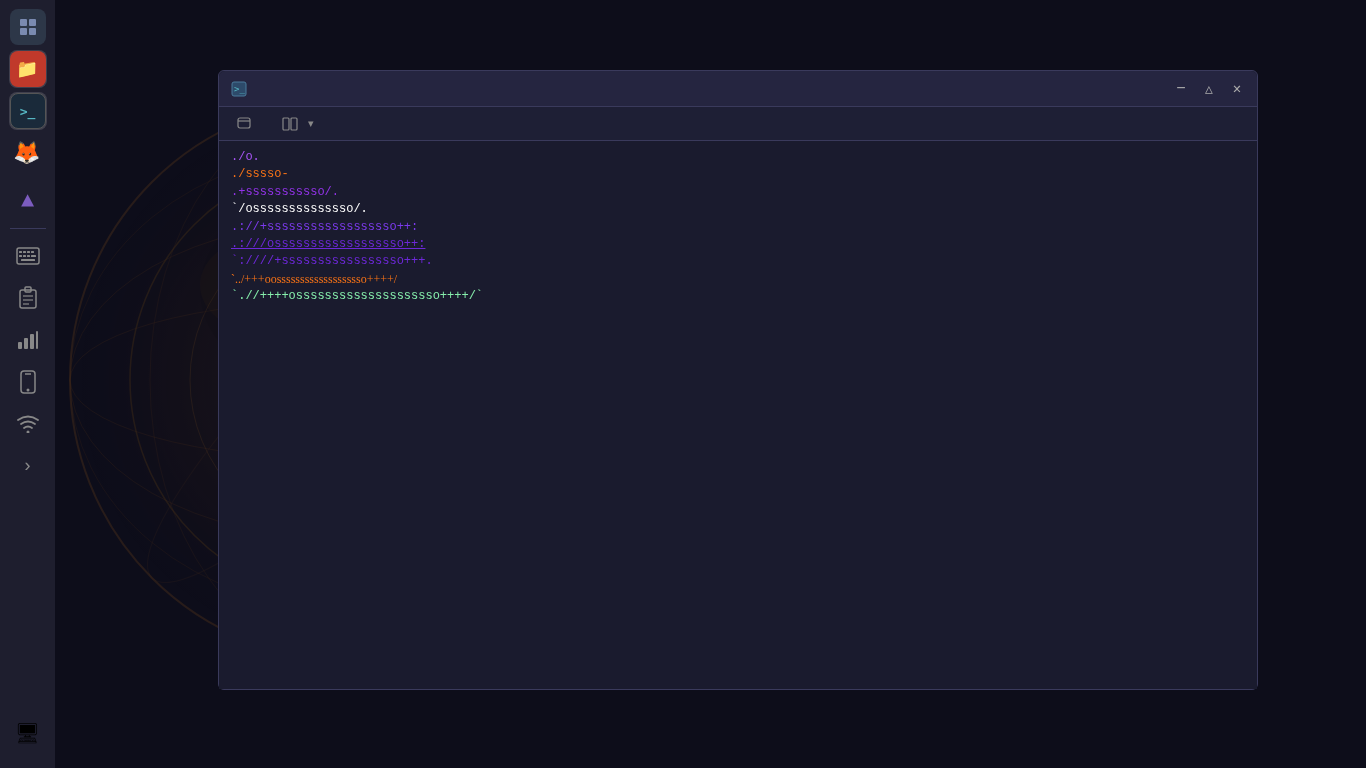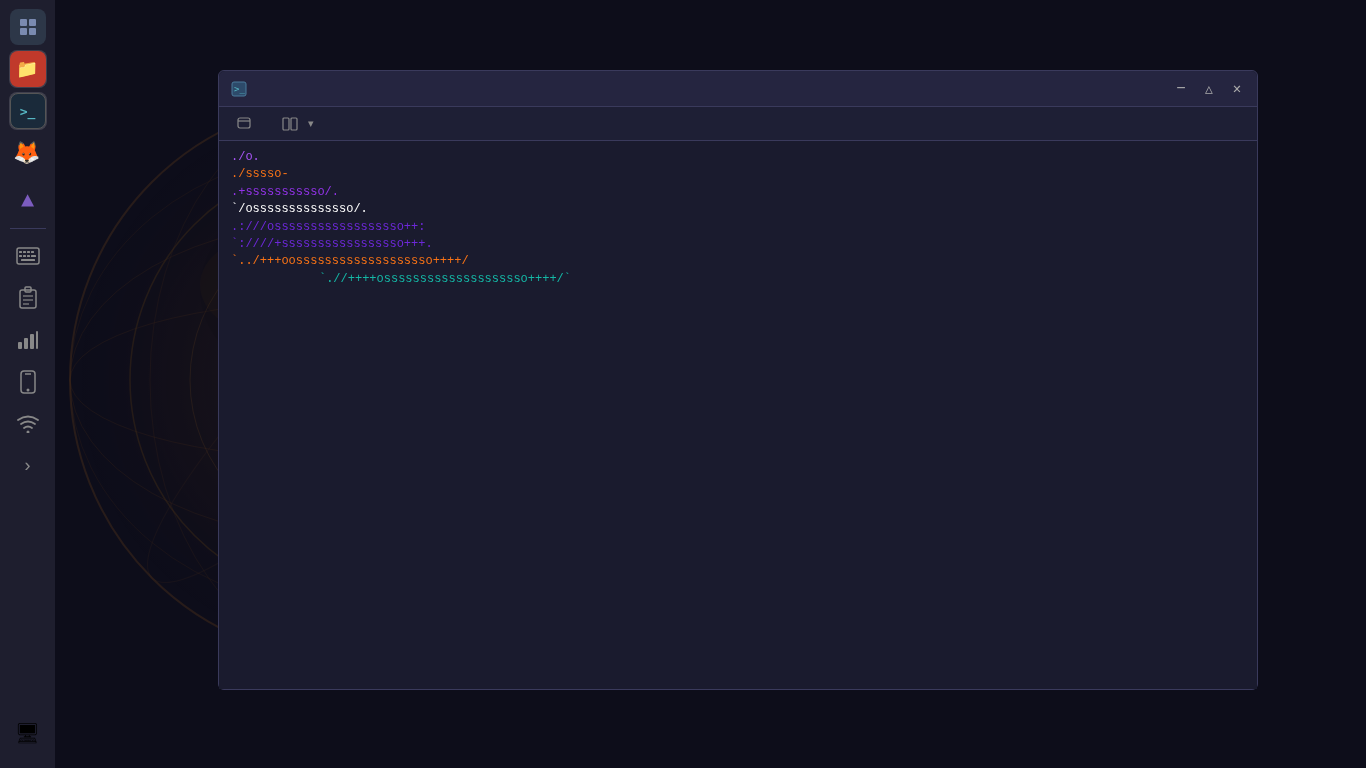--- a/index.html
+++ b/index.html
@@ -402,21 +402,22 @@
     </div>
 
     <div class="terminal-body">
 
       <div class="terminal-left">
         <div class="ascii-art">
 <span class="ascii-line" style="color:#a855f7;">                              ./o.           </span>
 <span class="ascii-line" style="color:#f97316;">                           ./sssso-          </span>
 <span class="ascii-line" style="color:#9333ea;">                        .+sssssssssso/.       </span>
 <span class="ascii-line" style="color:#ffffff;">                      `/ossssssssssssso/.     </span>
-<span class="ascii-line" style="color:#6d28d9;">              .:///ossssssssssssssssso++:     </span>
+<span class="ascii-line" style="color:#7c3aed;">                .://+ssssssssssssssssso++:    </span>
+<span class="ascii-line" style="color:#6d28d9;text-decoration:underline;">              .:///ossssssssssssssssso++:     </span>
 <span class="ascii-line" style="color:#6d28d9;">            `:////+sssssssssssssssso+++.     </span>
-<span class="ascii-line" style="color:#f97316;">         `../+++oosssssssssssssssssso++++/    </span>
-<span class="ascii-line" style="color:#14b8a6;text-align:right;">       `.//++++ossssssssssssssssssso++++/`    </span>
+<span class="ascii-line" style="color:#f97316;font-family:Liberation Serif, serif;">         `../+++oosssssssssssssssssso++++/    </span>
+<span class="ascii-line" style="color:#86efac;">       `.//++++ossssssssssssssssssso++++/`    </span>
 <span class="ascii-line" style="color:#f97316;"></span>
           </div>
         </div>
       </div>
     </div>
   </div>
 </body></html>

